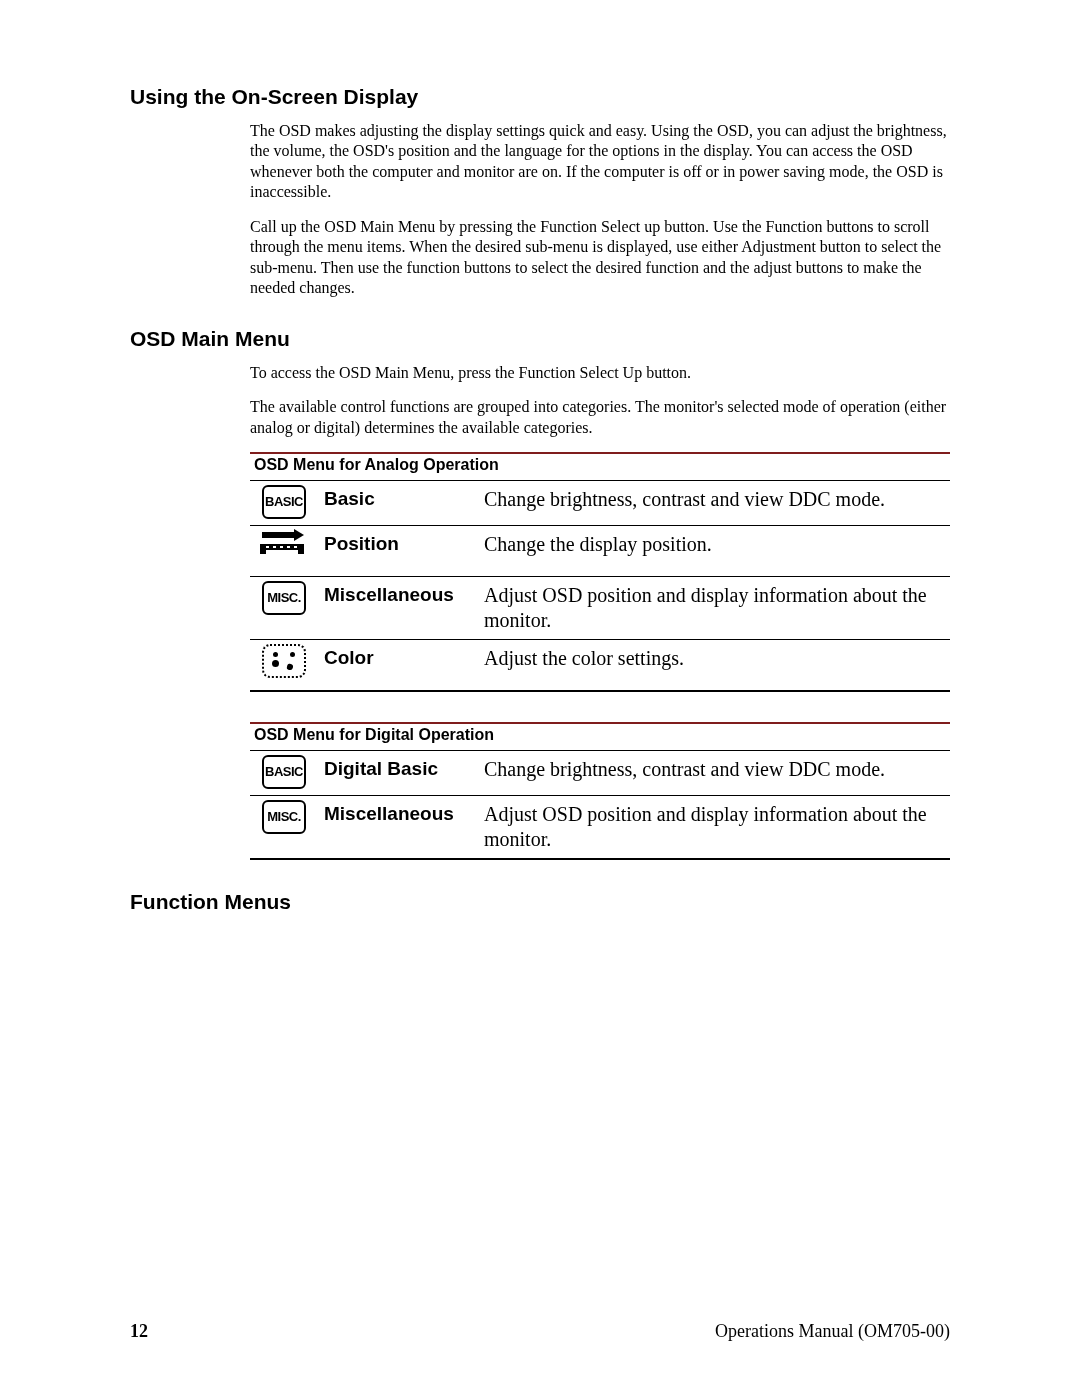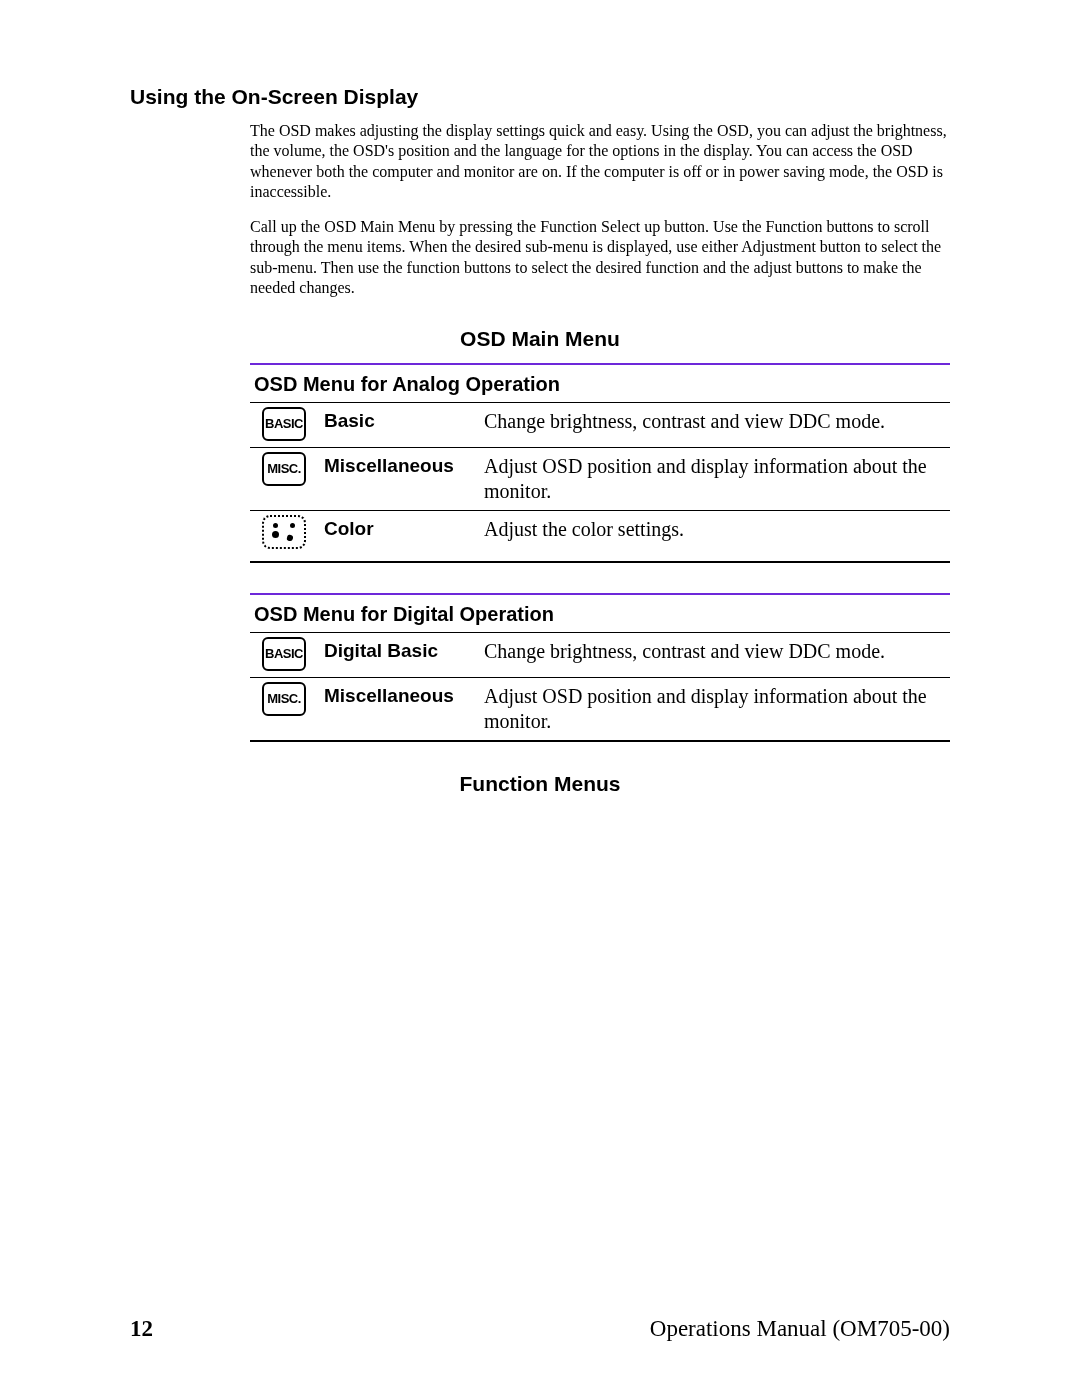--- a/index.html
+++ b/index.html
@@ -14,40 +14,40 @@
     .page {
       padding: 85px 130px 70px 130px;
     }
     h2 {
       font-family: Arial, Helvetica, sans-serif;
       font-weight: bold;
       font-size: 21px;
       margin-bottom: 12px;
       margin-top: 0;
     }
-    h2.section { margin-top: 28px; text-align: center; }
+    h2.section { margin-top: 28px; }
     .body-indent {
       margin-left: 120px;
     }
     p {
       font-size: 16px;
       line-height: 1.28;
       margin-bottom: 14px;
     }
     .table-wrap {
       margin-left: 120px;
       margin-top: 8px;
       margin-bottom: 30px;
     }
     .seg-title {
       font-family: Arial, Helvetica, sans-serif;
       font-weight: bold;
-      font-size: 20px;
-      padding: 8px 0 6px 4px;
-      border-top: 2px solid #6d28d9;
+      font-size: 16px;
+      padding: 2px 0 6px 4px;
+      border-top: 2px solid #7f1d1d;
       border-bottom: 1px solid #000;
     }
     table {
       width: 100%;
       border-collapse: collapse;
     }
     tbody tr {
       border-bottom: 1px solid #000;
     }
     tbody tr:last-child {
@@ -113,44 +113,57 @@
     .color-icon .d1{ top:6px; left:9px;} .color-icon .d2{ top:6px; right:9px;}
     .color-icon .d3{ bottom:9px; left:8px; width:7px; height:7px;}
     .color-icon .d4{ bottom:6px; right:11px; width:6px; height:6px; transform:rotate(15deg); border-radius:40% 60% 60% 40%;}
     .footer {
       position: absolute;
       bottom: 55px;
       left: 130px;
       right: 130px;
       display: flex;
       justify-content: space-between;
-      font-size: 23px;
+      font-size: 18px;
     }
     .footer .pg { font-weight: bold; }
   </style>
 </head>
 <body>
 
 <div class="page">
   <h2>Using the On-Screen Display</h2>
   <div class="body-indent">
     <p>The OSD makes adjusting the display settings quick and easy. Using the OSD, you can adjust the brightness, the volume, the OSD's position and the language for the options in the display. You can access the OSD whenever both the computer and monitor are on. If the computer is off or in power saving mode, the OSD is inaccessible.</p>
     <p>Call up the OSD Main Menu by pressing the Function Select up button. Use the Function buttons to scroll through the menu items. When the desired sub-menu is displayed, use either Adjustment button to select the sub-menu. Then use the function buttons to select the desired function and the adjust buttons to make the needed changes.</p>
   </div>
 
   <h2 class="section">OSD Main Menu</h2>
+  <div class="body-indent">
+    <p>To access the OSD Main Menu, press the Function Select Up button.</p>
+    <p>The available control functions are grouped into categories. The monitor's selected mode of operation (either analog or digital) determines the available categories.</p>
+  </div>
 
   <div class="table-wrap">
     <div class="seg-title">OSD Menu for Analog Operation</div>
     <table>
       <tbody>
         <tr>
           <td class="icon-cell"><span class="icon-box">BASIC</span></td>
           <td class="name-cell">Basic</td>
           <td>Change brightness, contrast and view DDC mode.</td>
+        </tr>
+        <tr>
+          <td class="icon-cell">
+            <span class="pos-icon">
+              <div class="bar1"></div><div class="bar2"></div>
+            </span>
+          </td>
+          <td class="name-cell">Position</td>
+          <td>Change the display position.</td>
         </tr>
         <tr>
           <td class="icon-cell"><span class="icon-box">MISC.</span></td>
           <td class="name-cell">Miscellaneous</td>
           <td>Adjust OSD position and display information about the monitor.</td>
         </tr>
         <tr>
           <td class="icon-cell">
             <span class="color-icon">
               <span class="dot d1"></span><span class="dot d2"></span><span class="dot d3"></span><span class="dot d4"></span>

